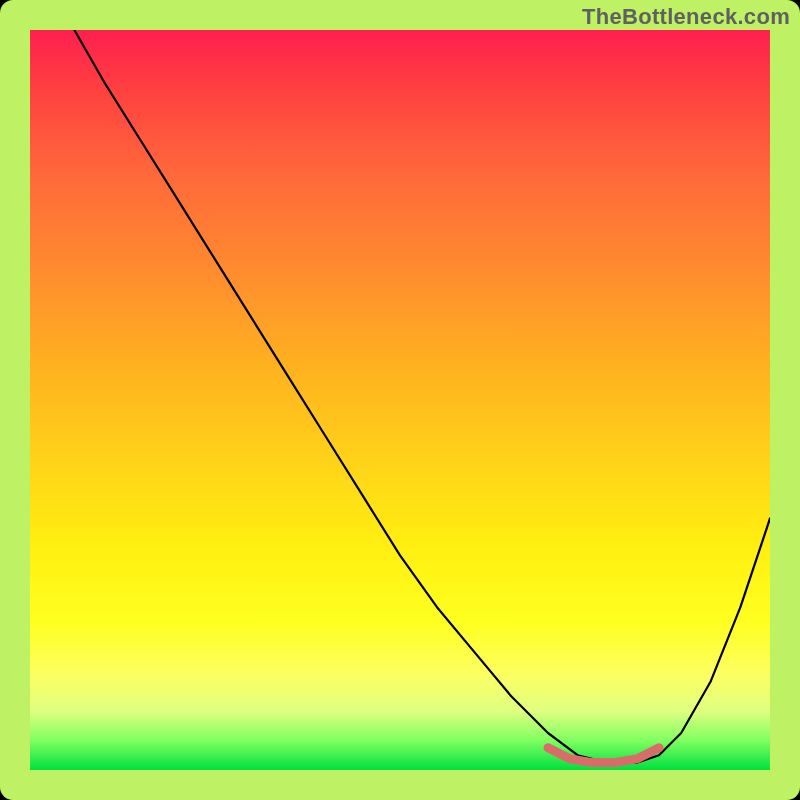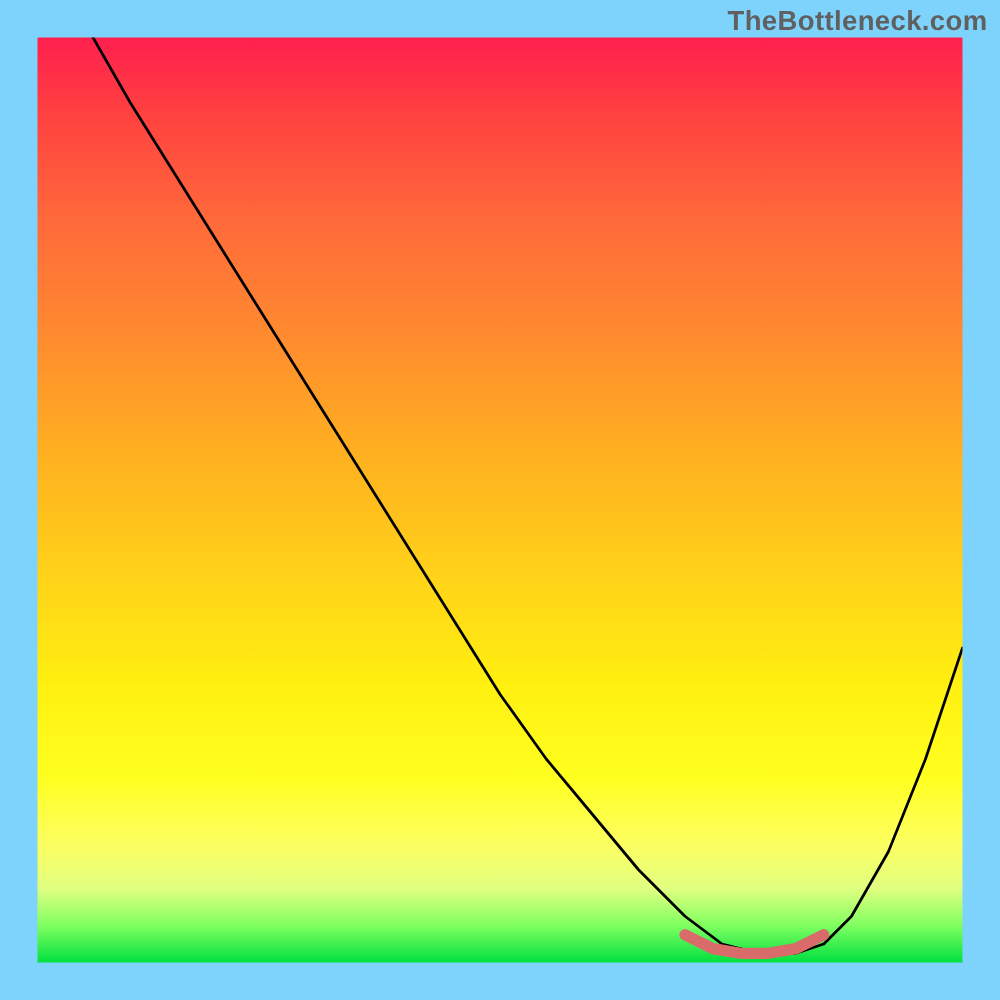--- a/index.html
+++ b/index.html
@@ -8,21 +8,22 @@
     width: 800px;
     height: 800px;
     background: #000;
     overflow: hidden;
     font-family: Arial, Helvetica, sans-serif;
   }
   .outer {
     position: relative;
     width: 800px;
     height: 800px;
-    background: #7dd3fc;
+    background: #bef264;
+    border-radius: 13px;
   }
   .watermark {
     position: absolute;
     top: 4px;
     right: 10px;
     color: #606060;
     font-size: 22px;
     font-weight: 600;
     letter-spacing: 0.3px;
     z-index: 10;

